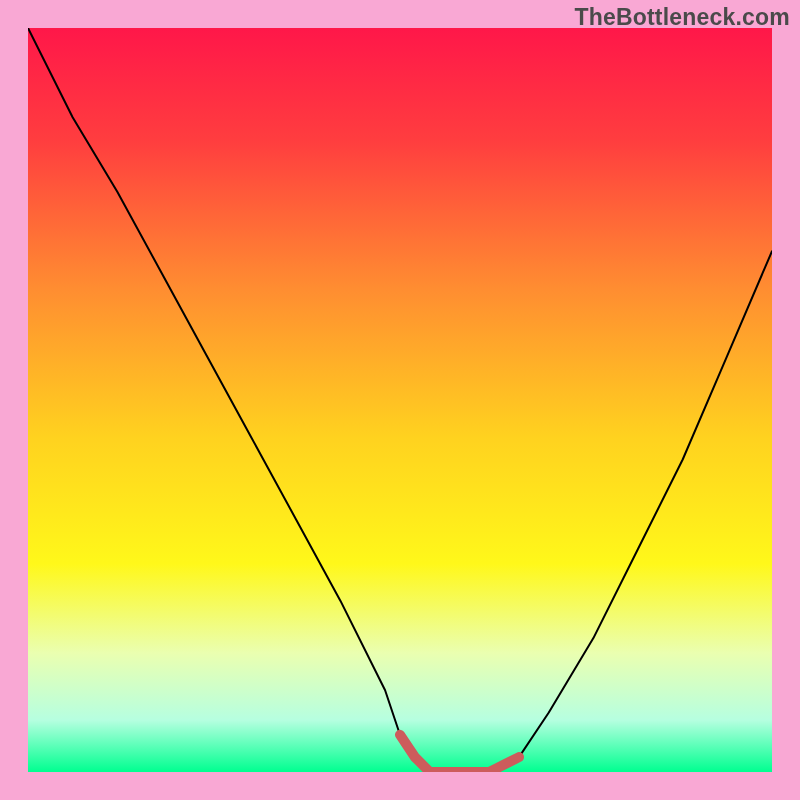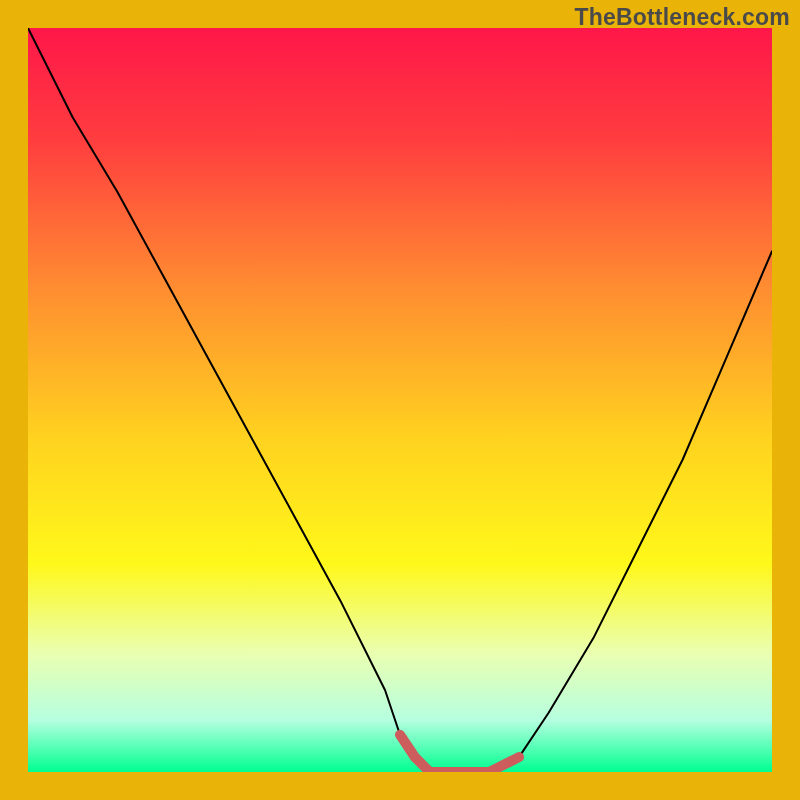--- a/index.html
+++ b/index.html
@@ -8,21 +8,21 @@
     width: 800px;
     height: 800px;
     background: #000;
     font-family: Arial, Helvetica, sans-serif;
     overflow: hidden;
   }
   .frame {
     position: relative;
     width: 800px;
     height: 800px;
-    background: #eab308;
+    background: #f9a8d4;
   }
   .watermark {
     position: absolute;
     top: 4px;
     right: 10px;
     color: #4a4a4a;
     font-size: 23px;
     font-weight: 600;
     letter-spacing: 0.2px;
     z-index: 10;

